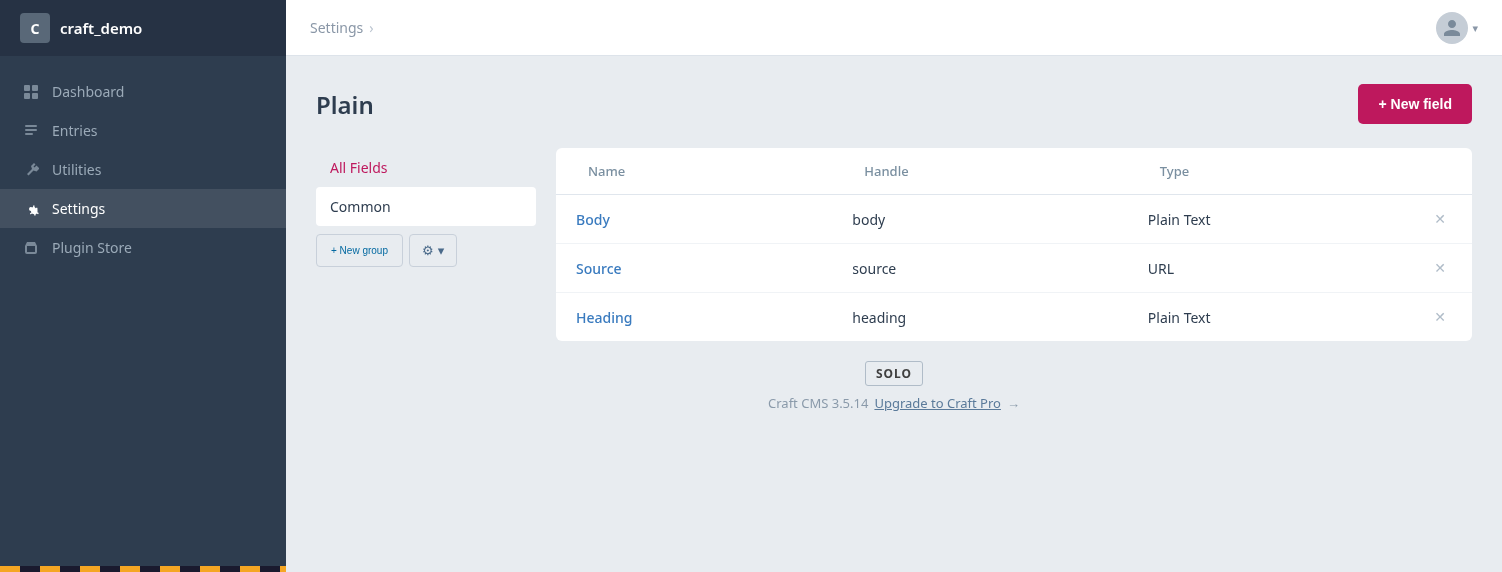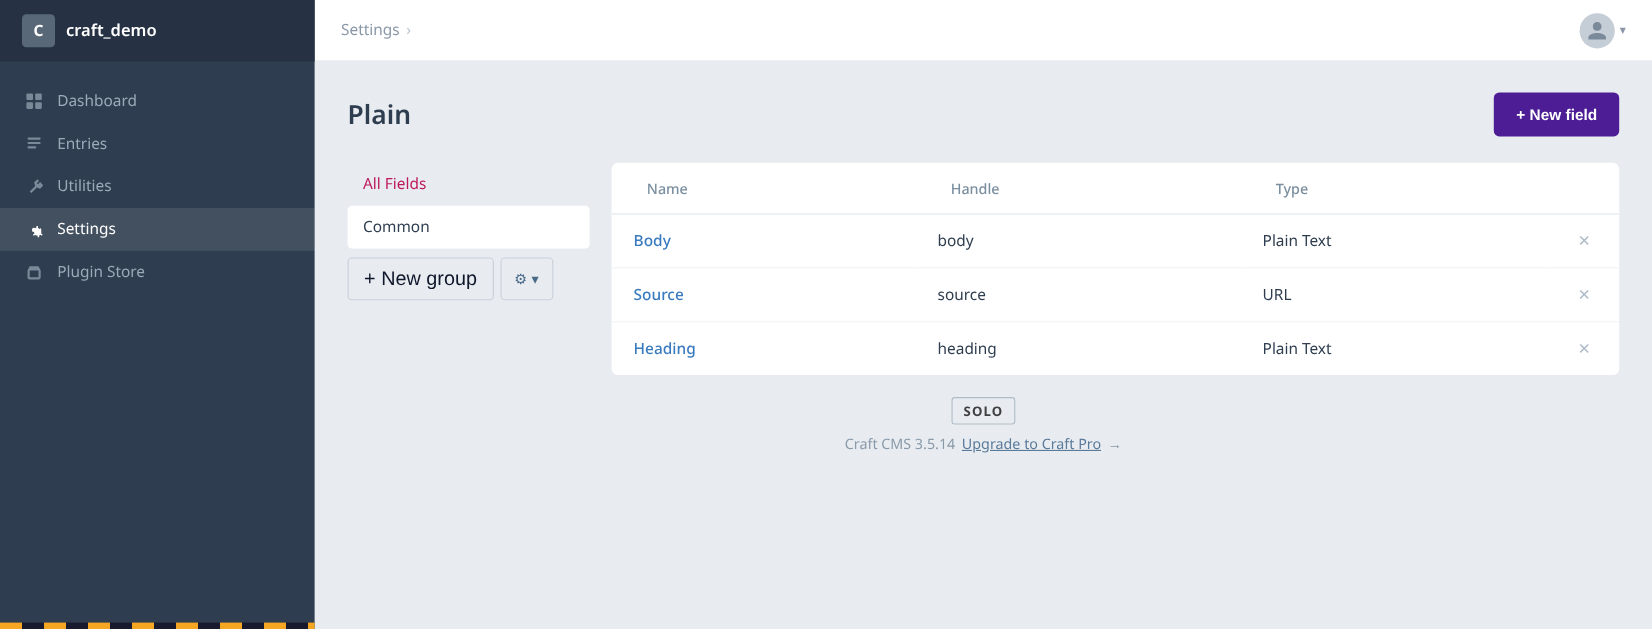--- a/index.html
+++ b/index.html
@@ -118,21 +118,21 @@
       align-items: center;
       justify-content: space-between;
       margin-bottom: 24px;
     }
     .page-title {
       font-size: 24px;
       font-weight: 600;
       color: #2e3d4f;
     }
     .btn-new-field {
-      background: #4c1d95;
+      background: #be185d;
       color: #fff;
       border: none;
       border-radius: 5px;
       padding: 12px 20px;
       font-size: 14px;
       font-weight: 600;
       cursor: pointer;
       display: flex;
       align-items: center;
       gap: 6px;
@@ -169,22 +169,22 @@
     .group-actions {
       display: flex;
       gap: 6px;
       margin-top: 8px;
     }
     .btn-new-group {
       background: #e8ecf0;
       border: 1px solid #c8d0da;
       border-radius: 4px;
       padding: 8px 14px;
-      font-size: 18px;
-      color: #0f172a;
+      font-size: 10px;
+      color: #0369a1;
       cursor: pointer;
       display: flex;
       align-items: center;
       gap: 5px;
     }
     .btn-gear {
       background: #e8ecf0;
       border: 1px solid #c8d0da;
       border-radius: 4px;
       padding: 8px 12px;

